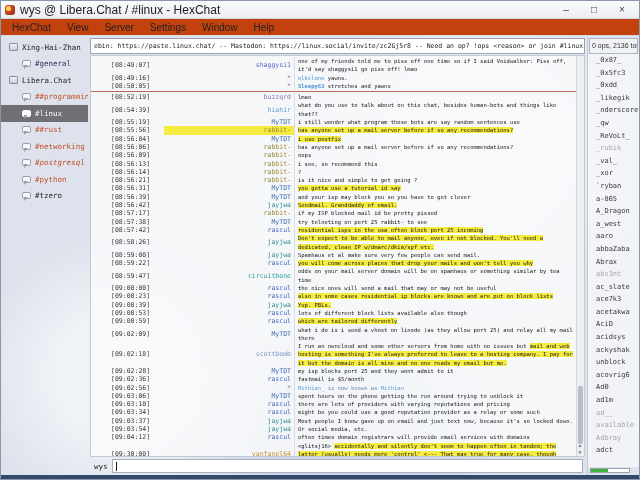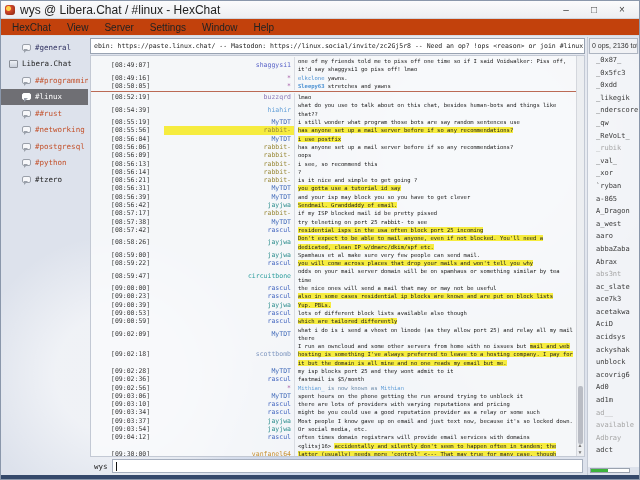--- a/index.html
+++ b/index.html
@@ -100,20 +100,24 @@
     <div class="menu-item">View</div>
     <div class="menu-item">Server</div>
     <div class="menu-item">Settings</div>
     <div class="menu-item">Window</div>
     <div class="menu-item">Help</div>
   </div>
 
 <div class="main">
 
   <div class="tree" id="tree">
+      <div class="tree-row lvl0">
+        <span class="ic-server"></span>
+        <span style="color: rgb(34, 34, 34);">Xing-Hai-Zhan</span>
+      </div>
       <div class="tree-row lvl1">
         <span class="ic-channel"></span>
         <span style="color: rgb(47, 48, 96);">#general</span>
       </div>
       <div class="tree-row lvl0">
         <span class="ic-server"></span>
         <span style="color: rgb(34, 34, 34);">Libera.Chat</span>
       </div>
       <div class="tree-row lvl1">
         <span class="ic-channel"></span>
@@ -126,21 +130,21 @@
       <div class="tree-row lvl1">
         <span class="ic-channel"></span>
         <span style="color: rgb(195, 80, 42);">##rust</span>
       </div>
       <div class="tree-row lvl1">
         <span class="ic-channel"></span>
         <span style="color: rgb(195, 80, 42);">#networking</span>
       </div>
       <div class="tree-row lvl1">
         <span class="ic-channel"></span>
-        <span style="color: rgb(195, 80, 42);">#postgresql</span>
+        <span style="color: rgb(195, 80, 42); font-style: italic;">#postgresql</span>
       </div>
       <div class="tree-row lvl1">
         <span class="ic-channel"></span>
         <span style="color: rgb(195, 80, 42);">#python</span>
       </div>
       <div class="tree-row lvl1">
         <span class="ic-channel"></span>
         <span style="color: rgb(34, 34, 34);">#tzero</span>
       </div>
     </div>

